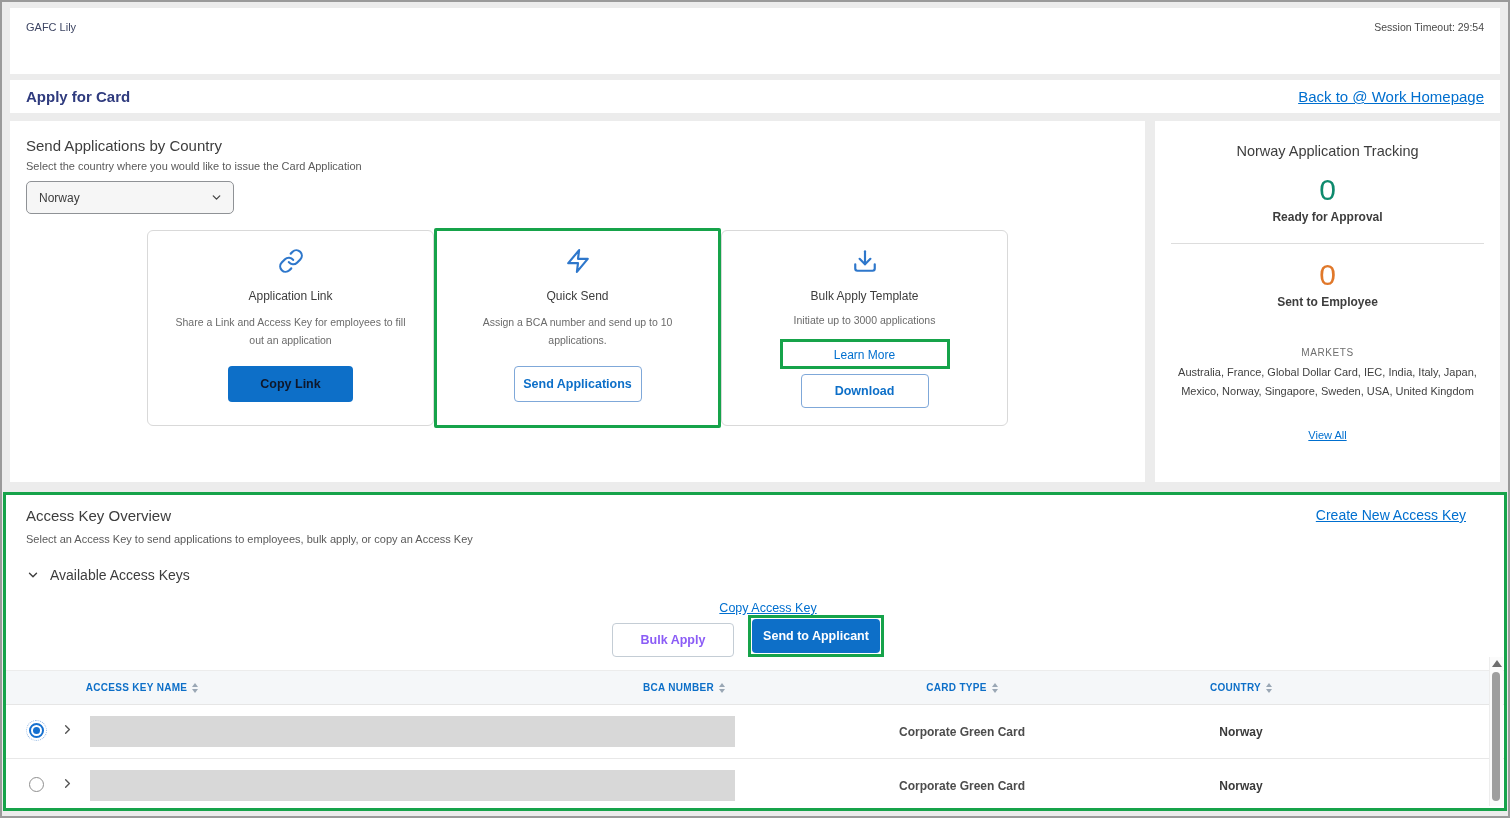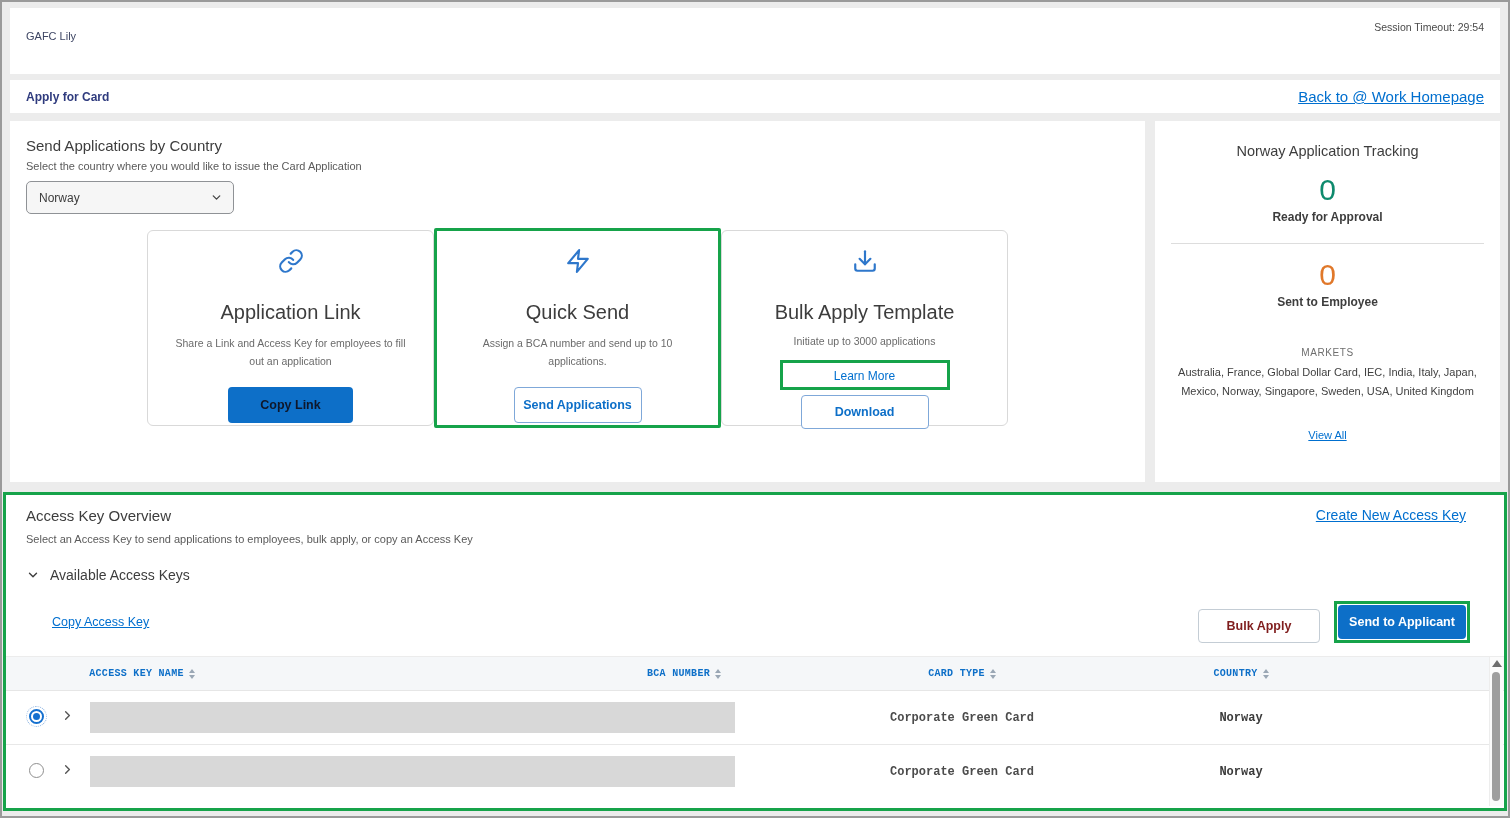--- a/index.html
+++ b/index.html
@@ -5,41 +5,41 @@
   html,body{margin:0;padding:0;background:#fff;}
   #screen{
     width:1510px;height:818px;box-sizing:border-box;position:relative;
     background:#ececec;border:2px solid #9a9a9a;overflow:hidden;
     font-family:"Liberation Sans",sans-serif;color:#404040;
   }
   .band{background:#fff;}
   
   .hdr{margin:6px 8px 0;height:66px;box-sizing:border-box;padding:13px 16px 0;position:relative;}
   .hdr-title{font-size:15px;font-weight:700;color:#2f3b7e;}
-  .hdr-user{font-size:11px;color:#3d4563;margin-top:9px;}
+  .hdr-user{font-size:11px;color:#3d4563;margin-top:0;}
   .hdr-timeout{position:absolute;right:16px;top:13px;font-size:10.5px;color:#4a4a4a;}
   
   .applybar{margin:6px 8px 0;height:33px;display:flex;align-items:center;justify-content:space-between;padding:0 16px;box-sizing:border-box;}
-  .applybar-title{font-size:12px;font-weight:700;color:#2f3b7e;}
+  .applybar-title{font-size:15px;font-weight:700;color:#2f3b7e;}
   a.blue-link{color:#006fcf;text-decoration:underline;cursor:pointer;}
   .back-link{font-size:15px;}
   
   .main{margin:8px 8px 0;display:flex;gap:10px;height:361px;}
   .panel-left{flex:1;background:#fff;box-sizing:border-box;padding:16px 16px 0;}
   .panel-right{width:345px;background:#fff;box-sizing:border-box;padding:14px 14px 0;text-align:center;}
   .sec-title{font-size:15px;color:#3d3d3d;}
   .sec-sub{font-size:11px;color:#5a5a5a;margin-top:6px;}
   .dropdown{margin-top:9px;width:208px;height:33px;box-sizing:border-box;border:1px solid #8f9296;border-radius:5px;
     background:#f6f6f6;display:flex;align-items:center;justify-content:space-between;padding:0 10px 0 12px;cursor:pointer;}
   .dropdown span{font-size:12px;color:#3c3c3c;}
   
   .cards{margin-top:16px;display:flex;justify-content:center;align-items:flex-start;}
   .card{width:287px;height:196px;box-sizing:border-box;border:1px solid #d9d9d9;border-radius:6px;background:#fff;text-align:center;padding-top:17px;}
   .card.hl{border:3px solid #16a34a;border-radius:2px;height:200px;margin-top:-2px;}
-  .card-title{font-size:20px;color:#3d3d3d;margin-top:27px;}
+  .card-title{font-size:12px;color:#3d3d3d;margin-top:15px;}
   .card-desc{font-size:10.5px;color:#6b6b6b;line-height:1.7;margin:11px auto 0;width:82%;}
   .btn{display:inline-block;border-radius:4px;font-size:12.5px;font-weight:700;cursor:pointer;box-sizing:border-box;text-align:center;}
   .btn-primary{background:#0d6fc8;color:#0f172a;padding:11px 0;width:125px;border:none;margin-top:16px;}
   .btn-outline{background:#fff;color:#0d6fc8;border:1px solid #7fa8d9;padding:10px 0;width:128px;margin-top:16px;}
   .learnmore-box{display:block;width:170px;box-sizing:border-box;margin:9px auto 0;border:3px solid #16a34a;padding:3px 0;text-align:center;}
   .learnmore-box a{font-size:12px;text-decoration:none;}
   .card .btn-download{margin-top:5px;padding:9px 0;}
   
   .trk-title{font-size:14.5px;color:#3d3d3d;margin-top:8px;}
   .stat-num{font-size:30px;font-weight:400;margin-top:14px;}
@@ -52,28 +52,28 @@
   .viewall{display:inline-block;font-size:11px;margin-top:27px;}
   
   .access{margin:10px 1px 0;height:319px;box-sizing:border-box;border:3px solid #16a34a;background:#fff;position:relative;overflow:hidden;}
   .pad{padding:0 20px;}
   .ak-toprow{display:flex;justify-content:space-between;align-items:flex-start;margin-top:12px;}
   .ak-title{font-size:15px;color:#3d3d3d;}
   .create-link{font-size:14px;margin-right:18px;}
   .ak-sub{font-size:11px;color:#5a5a5a;margin-top:9px;}
   .avail-row{display:flex;align-items:center;gap:10px;margin-top:22px;}
   .avail-title{font-size:14px;color:#3d3d3d;}
-  .actions-row{display:flex;justify-content:space-between;align-items:center;margin-top:18px;}
+  .actions-row{display:flex;justify-content:flex-start;align-items:center;margin-top:18px;flex-direction:column;}
   .copy-link{font-size:12.5px;margin-left:26px;text-decoration:none;}
   .actions-right{display:flex;align-items:center;gap:14px;margin-right:14px;}
-  .btn-bulk{background:#fff;color:#7f1d1d;border:1px solid #c4cdd5;width:122px;padding:9px 0;font-weight:700;margin-top:8px;}
+  .btn-bulk{background:#fff;color:#8b5cf6;border:1px solid #c4cdd5;width:122px;padding:9px 0;font-weight:700;margin-top:8px;}
   .send-wrap{border:3px solid #16a34a;padding:1px;}
   .btn-send{background:#0d6fc8;color:#fff;border:none;width:128px;padding:10px 0;}
   
-  .tbl{margin-top:13px;position:relative;font-family:Liberation Mono, monospace;}
+  .tbl{margin-top:13px;position:relative;}
   .tbl-head{height:33px;background:#f5f7f9;border-top:1px solid #ececec;border-bottom:1px solid #e6e6e6;position:relative;}
   .th{position:absolute;top:0;height:33px;display:flex;align-items:center;justify-content:center;font-size:10px;font-weight:700;color:#0d6fc8;letter-spacing:.3px;cursor:pointer;}
   .sort{display:inline-flex;flex-direction:column;gap:2px;margin-left:5px;}
   .sort i{display:block;width:0;height:0;border-left:3.5px solid transparent;border-right:3.5px solid transparent;}
   .sort .up{border-bottom:4px solid #9aa7b5;}
   .sort .dn{border-top:4px solid #9aa7b5;}
   .row{height:53px;position:relative;border-bottom:1px solid #e8e8e8;}
   .radio{position:absolute;left:23px;top:18px;width:15px;height:15px;box-sizing:border-box;border:1.5px solid #8f8f8f;border-radius:50%;background:#fff;cursor:pointer;}
   .radio.sel{border:2px solid #1570cf;outline:1.5px dotted #8db4e2;outline-offset:2px;}
   .radio.sel::after{content:"";display:block;width:7px;height:7px;border-radius:50%;background:#1570cf;margin:2px auto;}

